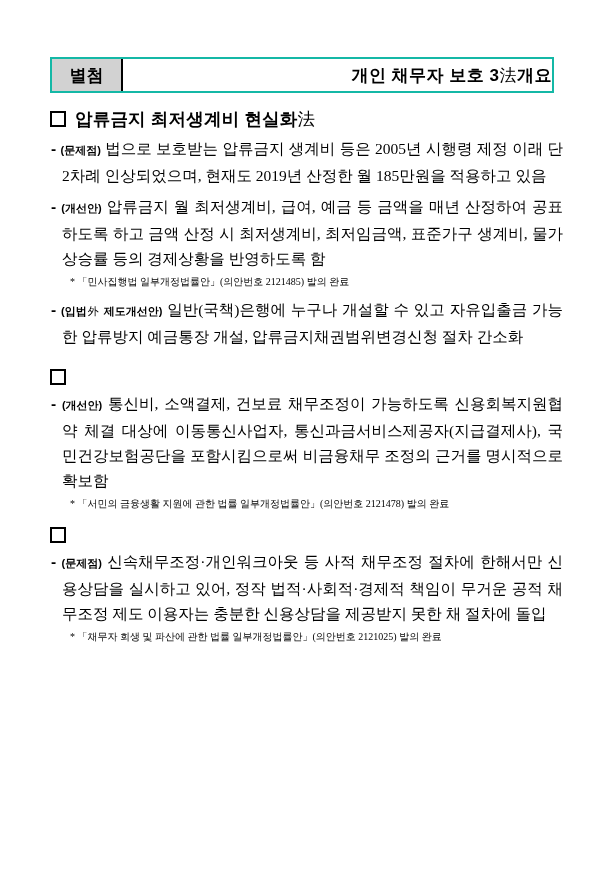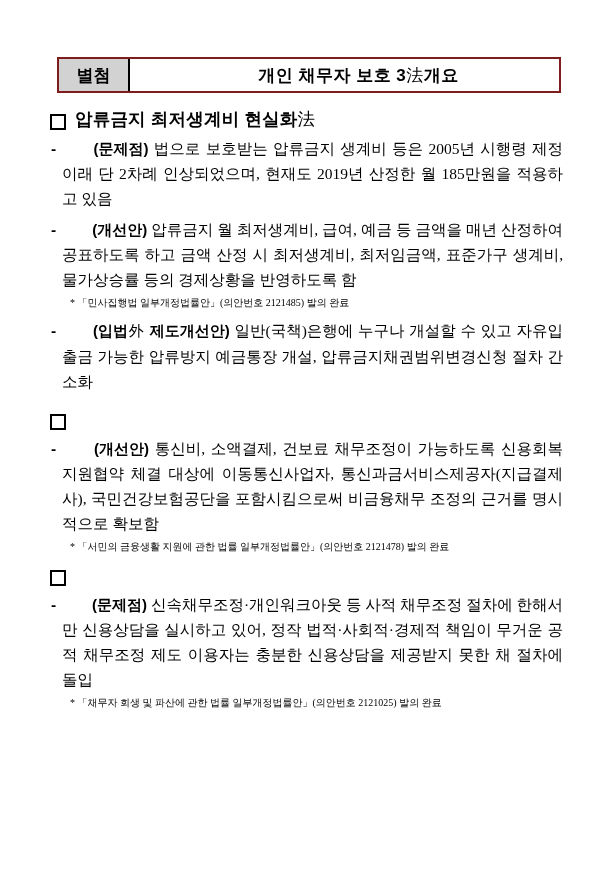--- a/index.html
+++ b/index.html
@@ -4,52 +4,52 @@
 <style>
   html,body{margin:0;padding:0;}
   body{
     width:615px;height:876px;background:#ffffff;position:relative;
     font-family:"Liberation Serif","DejaVu Serif",serif;color:#000;
     overflow:hidden;
   }
   .doc{position:absolute;left:50px;top:57px;width:513px;}
 
   
-  .hdr{display:flex;margin-left:7px;width:500px;height:32px;border:2px solid #7f1d1d;gap:8px;}
+  .hdr{display:flex;width:500px;height:32px;border:2px solid #14b8a6;gap:8px;}
   .hdr-badge{
     width:69px;flex:none;background:#d2d2d2;border-right:2px solid #000;
     display:flex;align-items:center;justify-content:center;
     font-family:"Liberation Sans","DejaVu Sans",sans-serif;font-weight:700;font-size:17px;
   }
   .hdr-title{
-    flex:1;display:flex;align-items:center;justify-content:center;
+    flex:1;display:flex;align-items:center;justify-content:flex-end;
     font-family:"Liberation Sans","DejaVu Sans",sans-serif;font-weight:700;font-size:17px;
     letter-spacing:0.5px;
     padding-left:20px;
   }
   .law{font-weight:400;font-family:"Liberation Serif","DejaVu Serif",serif;}
 
   
   .sec{margin-top:15px;}
   .sec.s2{margin-top:20px;}
   .sec.s3{margin-top:14px;}
   .shead{
-    display:flex;align-items:flex-end;
+    display:flex;align-items:center;
     font-family:"Liberation Sans","DejaVu Sans",sans-serif;font-weight:700;
     font-size:17.5px;line-height:22px;letter-spacing:0.2px;
   }
   .sq{width:12px;height:12px;border:2px solid #000;margin-right:9px;flex:none;background:#fff;}
 
   
   .bullet{
     margin:6px 0 0 1px;padding-left:11px;text-indent:-11px;
     font-size:15.5px;line-height:25px;text-align:justify;text-justify:inter-word;
   }
   .dash{font-family:"Liberation Sans","DejaVu Sans",sans-serif;font-weight:700;}
-  .lbl{font-family:"Liberation Sans","DejaVu Sans",sans-serif;font-weight:700;font-size:15px;margin-left:32px;}
+  .lbl{font-family:"Liberation Sans","DejaVu Sans",sans-serif;font-weight:700;font-size:11px;}
   .lbl .hanja{font-weight:400;font-family:"Liberation Serif","DejaVu Serif",serif;}
   .fn{margin:1px 0 0 20px;font-size:10px;line-height:19px;text-indent:0;font-family:Liberation Serif, serif;}
 </style>
 </head>
 <body>
 
 <div class="doc">
 
   <div class="hdr">
     <div class="hdr-badge">별첨</div>

